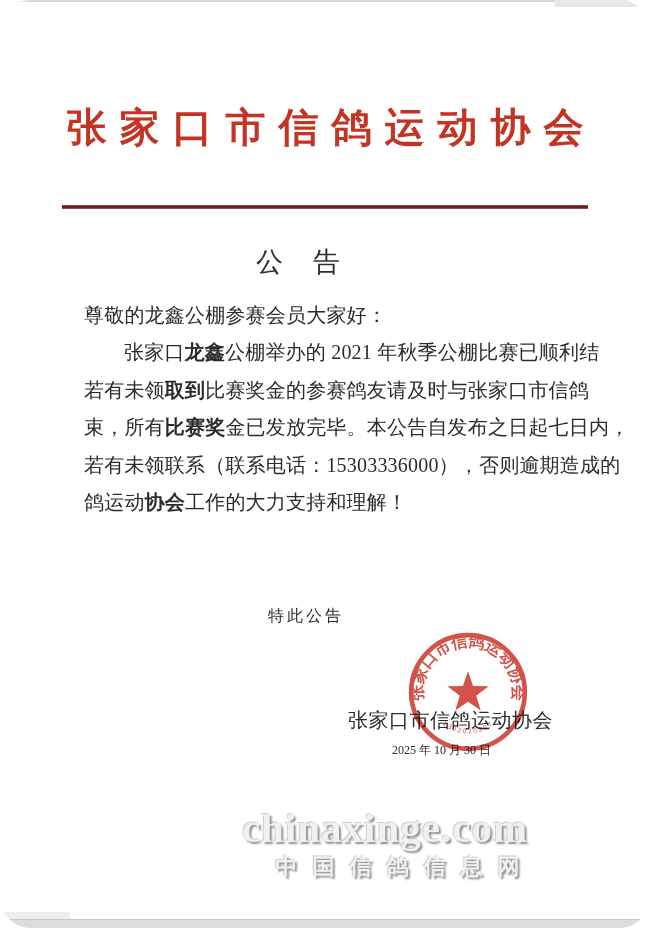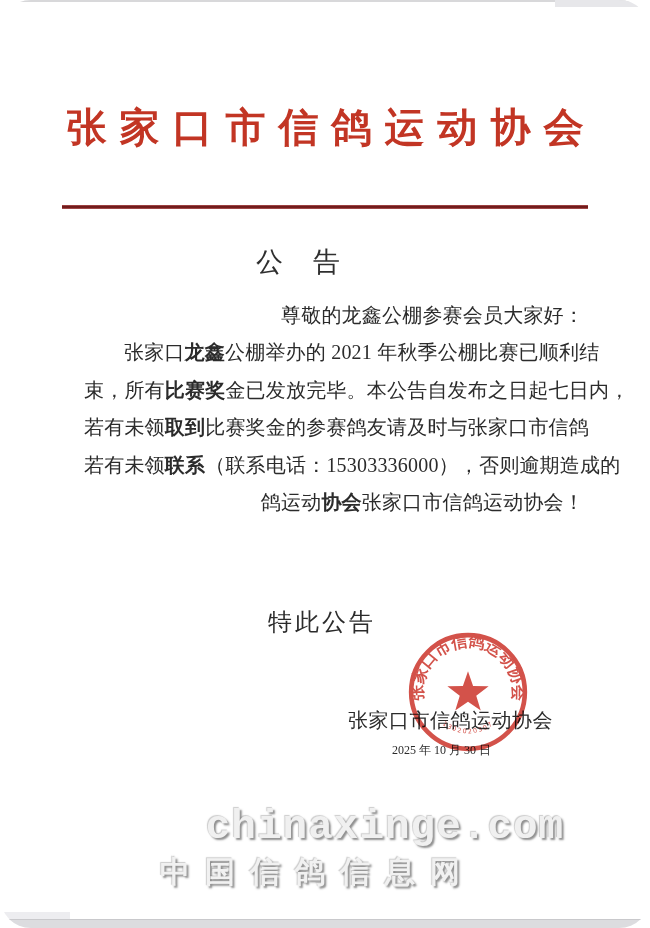--- a/index.html
+++ b/index.html
@@ -26,52 +26,52 @@
     position:absolute;top:220px;right:74px;font-size:18px;color:#3d3d3d;letter-spacing:1px;
     white-space:nowrap;
   }
   .notice-heading{
     position:absolute;top:244px;left:0;width:596px;text-align:center;
     font-size:27px;color:#2f2f2f;letter-spacing:30px;text-indent:30px;font-weight:500;
     white-space:nowrap;
   }
   .body-block{
     position:absolute;top:297px;left:84px;width:500px;
-    font-size:20px;line-height:37.4px;color:#2b2b2b;text-align:right;
+    font-size:20px;line-height:37.4px;color:#2b2b2b;
   }
   .body-line{white-space:nowrap;letter-spacing:0.2px;}
   .body-line.indent{padding-left:40px;}
   .closing{
-    position:absolute;top:606px;left:268px;font-size:24px;color:#2b2b2b;letter-spacing:3px;
+    position:absolute;top:606px;left:268px;font-size:16px;color:#2b2b2b;letter-spacing:3px;
     white-space:nowrap;
   }
   .signature{
     position:absolute;top:707px;left:348px;font-size:20px;color:#2b2b2b;letter-spacing:0.5px;
     white-space:nowrap;z-index:2;
   }
   .date{
     position:absolute;top:742px;left:392px;font-size:12px;color:#2b2b2b;
     white-space:nowrap;z-index:2;
   }
   .seal{
     position:absolute;left:406px;top:630px;width:124px;height:124px;
     z-index:3;opacity:0.88;mix-blend-mode:multiply;
   }
   .wm-domain{
     position:absolute;top:804px;left:0;width:650px;text-align:center;padding-left:120px;
     width:530px;
-    font-family:Liberation Mono, monospace;font-weight:bold;
+    font-family:Liberation Serif, serif;font-weight:bold;
     font-size:41px;color:#f0f0f0;letter-spacing:1px;white-space:nowrap;
     text-shadow:2px 2px 2px rgba(125,125,125,0.85),-1px -1px 1px rgba(170,170,170,0.6);
   }
   .wm-site{
-    position:absolute;top:852px;left:0;width:650px;padding-left:160px;
+    position:absolute;top:852px;left:0;width:650px;text-align:center;padding-left:160px;
     width:490px;
     font-family:"DejaVu Sans","Liberation Sans",sans-serif;font-weight:bold;
-    font-size:30px;color:#f1f1f1;letter-spacing:15px;white-space:nowrap;
+    font-size:22px;color:#f1f1f1;letter-spacing:15px;white-space:nowrap;
     text-shadow:2px 2px 2px rgba(125,125,125,0.85),-1px -1px 1px rgba(170,170,170,0.6);
   }
 </style>
 </head>
 <body>
 
 <div class="page">
 
   <div class="scan-edge-top"></div>
   <div class="scan-corner-tr"></div>
@@ -79,24 +79,24 @@
   <div class="assoc-title">张家口市信鸽运动协会</div>
 
   <div class="red-rule"></div>
 
 
   <div class="notice-heading">公告</div>
 
   <div class="body-block">
     <div class="body-line">尊敬的龙鑫公棚参赛会员大家好：</div>
     <div class="body-line indent"><span>张家口</span><span style="font-weight: bold;">龙鑫</span><span>公棚举办的 2021 年秋季公棚比赛已顺利结</span></div>
+    <div class="body-line"><span>若有未领</span><span style="font-weight: bold;">取到</span><span>比赛奖金的参赛鸽友请及时与张家口市信鸽</span></div>
     <div class="body-line"><span>束，所有</span><span style="font-weight: bold;">比赛奖</span><span>金已发放完毕。本公告自发布之日起七日内，</span></div>
-    <div class="body-line"><span>若有未领</span><span style="font-weight: bold;">取到</span><span>比赛奖金的参赛鸽友请及时与张家口市信鸽</span></div>
-    <div class="body-line"><span>若有未领</span><span style="font-weight: bold;">联系</span><span>（联系电话：15303336000），否则逾期造成的</span></div>
-    <div class="body-line"><span>鸽运动</span><span style="font-weight: bold; margin-top: 12px;">协会</span><span>张家口市信鸽运动协会！</span></div>
+    <div class="body-line"><span>若有未领</span><span style="font-weight: normal;">联系</span><span>（联系电话：15303336000），否则逾期造成的</span></div>
+    <div class="body-line"><span>鸽运动</span><span style="font-weight: bold; margin-top: 12px;">协会</span><span>工作的大力支持和理解！</span></div>
   </div>
 
   <div class="closing">特此公告</div>
 
   <div class="signature">张家口市信鸽运动协会</div>
   <div class="date">2025 年 10 月 30 日</div>
 
   <svg class="seal" viewBox="0 0 120 120" aria-hidden="true">
     <defs>
       <path id="arcTop" d="M 17.5,71.4 A 44,44 0 1 1 102.5,71.4"></path>

